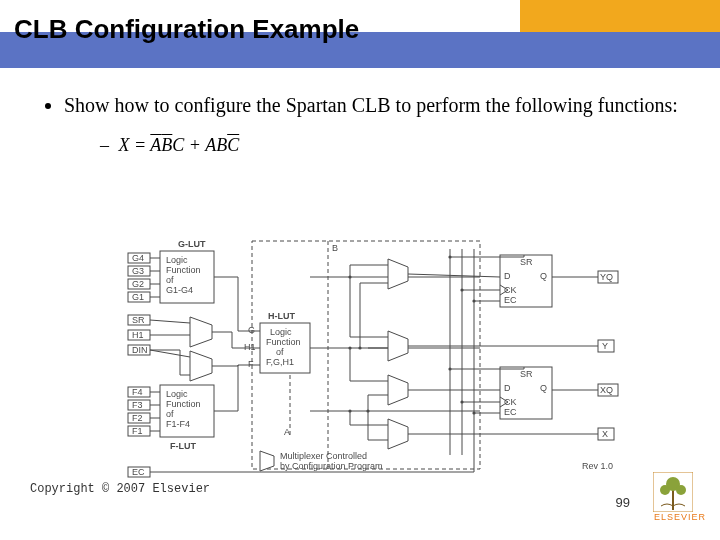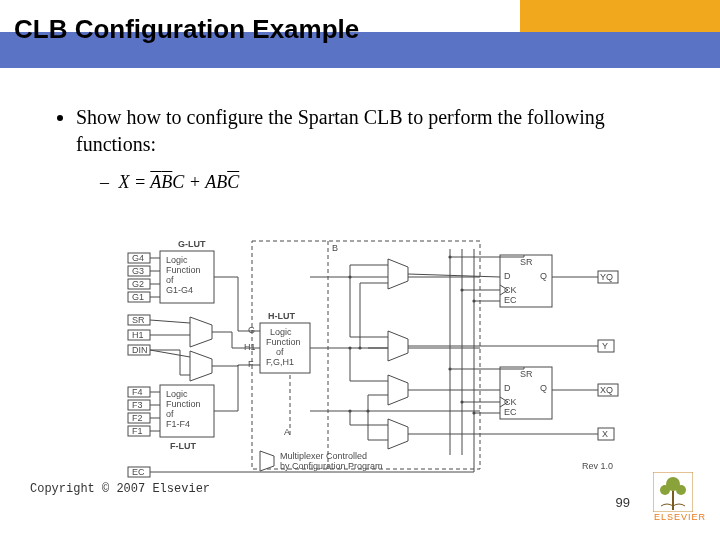--- a/index.html
+++ b/index.html
@@ -2,24 +2,24 @@
 <html><head>
 <meta charset="utf-8">
 <style>
   html,body{margin:0;padding:0;width:720px;height:540px;font-family:"Times New Roman",serif;background:#fff;color:#000}
   .slide{position:relative;width:720px;height:540px}
   .hdr{position:absolute;left:0;top:0;width:720px;height:77px}
   .hdr-blue{position:absolute;left:0;top:32px;width:720px;height:36px;background:#5b73c4}
   .hdr-orange{position:absolute;right:0;top:0;width:200px;height:32px;background:#f2a81d}
   .title{position:absolute;left:14px;top:14px;font-family:Arial,Helvetica,sans-serif;font-weight:900;font-size:26px;color:#000}
   .body{position:absolute;left:40px;top:92px;width:640px;font-size:20px;line-height:1.35}
-  .body ul{margin:12px;padding-left:24px}
+  .body ul{margin:0;padding-left:24px}
   .body ul li{margin-bottom:6px}
   .fn{font-style:italic;font-size:18px}
-  .fn-line{margin:6px 0 2px 60px}
+  .fn-line{margin:14px 0 2px 60px}
   .dash{display:inline-block;width:14px}
   .ov{text-decoration:overline}
   .diagram{position:absolute;left:120px;top:235px;width:500px;height:246px}
   .d-text{font-family:Arial,Helvetica,sans-serif;font-size:9px;fill:#4a4a4a}
   .d-strong{font-weight:700}
   .d-box{fill:#fff;stroke:#4a4a4a;stroke-width:1}
   .d-line{fill:none;stroke:#4a4a4a;stroke-width:1}
   .d-dash{fill:none;stroke:#4a4a4a;stroke-width:1;stroke-dasharray:4 3}
   .foot-l{position:absolute;left:30px;bottom:44px;font-family:Liberation Mono, monospace;font-size:12px;color:#333}
   .foot-r{position:absolute;right:90px;bottom:30px;font-family:Arial,Helvetica,sans-serif;font-size:13px;color:#333}

